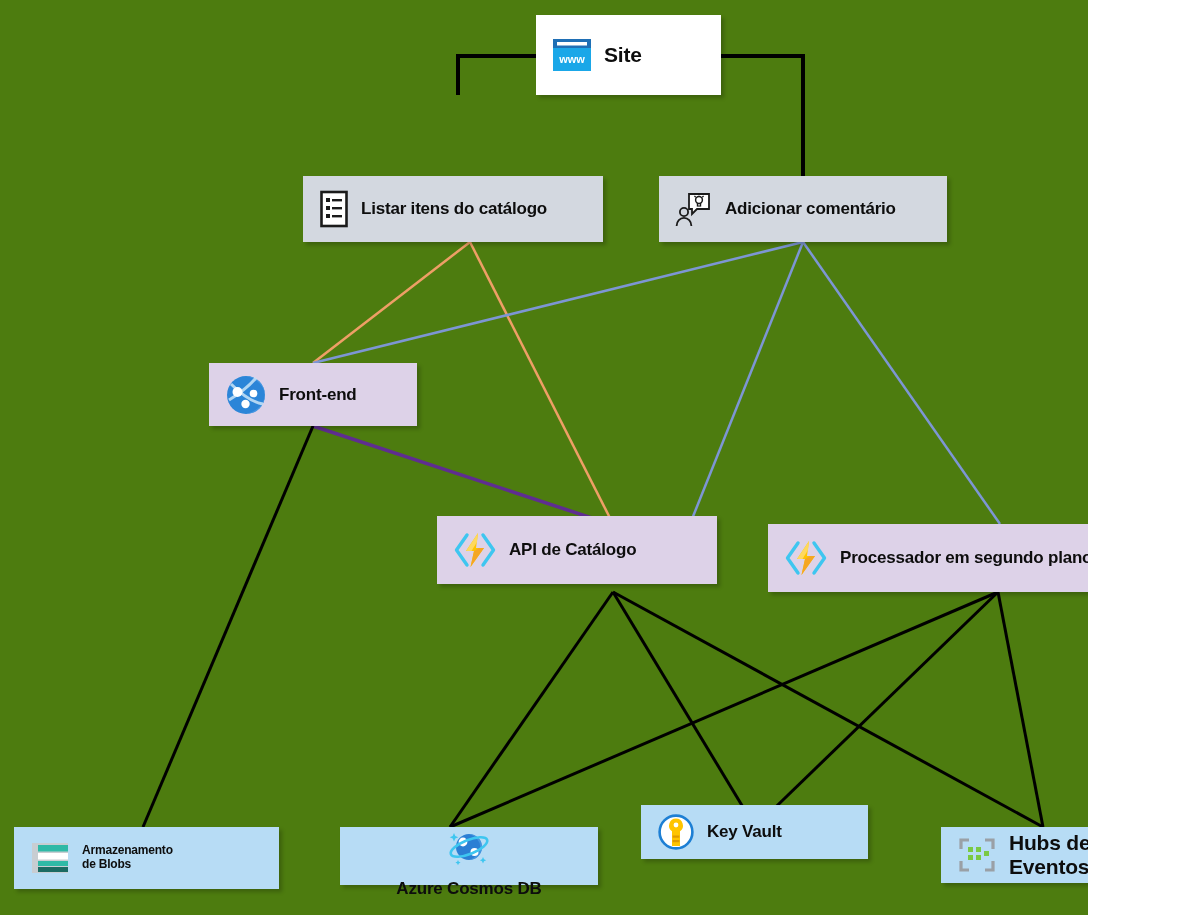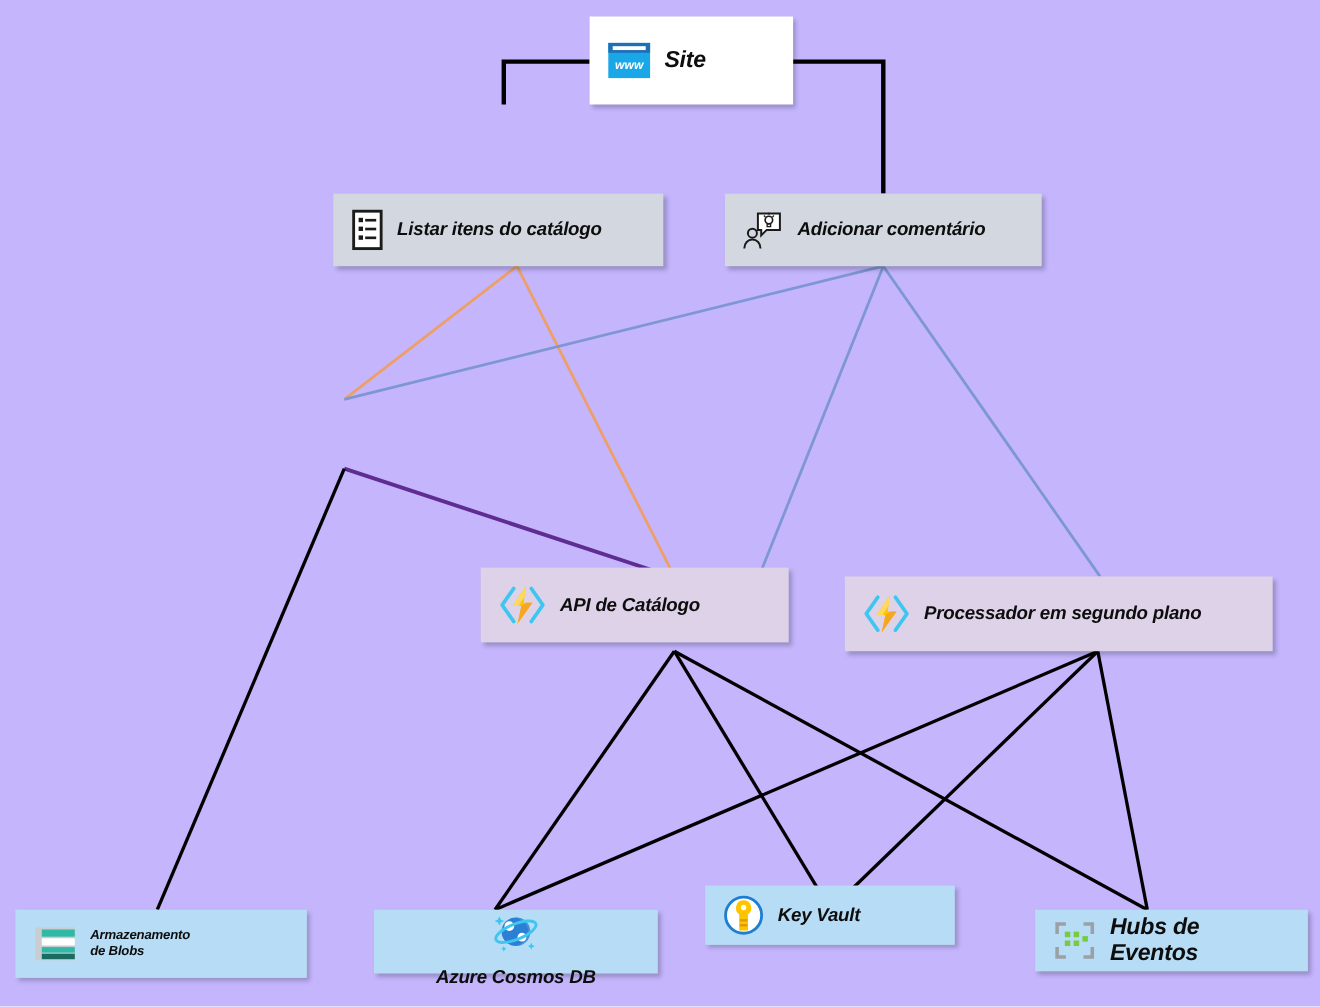--- a/index.html
+++ b/index.html
@@ -5,25 +5,24 @@
   html, body {
     margin: 0;
     padding: 0;
     background: #ffffff;
   }
   body {
     font-family: "Liberation Sans", sans-serif;
   }
   #canvas {
     position: relative;
-    width: 1200px;
+    width: 1088px;
     height: 915px;
-    background: #c4b5fd;
+    background: #4d7c0f;
     overflow: hidden;
-    font-style: italic;
   }
   #edge-layer {
     position: absolute;
     left: 0;
     top: 0;
     width: 1200px;
     height: 915px;
     pointer-events: none;
   }
   .node {
@@ -106,20 +105,32 @@
       <rect x="22.4" y="13.6" width="3.2" height="2.4" fill="none" stroke="#1b1b1b" stroke-width="1.2"></rect>
       <line x1="24" y1="3.4" x2="24" y2="5.2" stroke="#1b1b1b" stroke-width="1.2"></line>
       <line x1="19.4" y1="6" x2="20.8" y2="7.2" stroke="#1b1b1b" stroke-width="1.2"></line>
       <line x1="28.6" y1="6" x2="27.2" y2="7.2" stroke="#1b1b1b" stroke-width="1.2"></line>
       <circle cx="9" cy="22" r="4.1" fill="none" stroke="#1b1b1b" stroke-width="1.8"></circle>
       <path d="M1.6 36 c0-5 3.4-8.2 7.4-8.2 s7.4 3.2 7.4 8.2" fill="none" stroke="#1b1b1b" stroke-width="1.8"></path>
     </svg>
     <span class="node-label" style="font-size: 17px;">Adicionar comentário</span>
   </div>
 
+  <div class="node fill-purple" id="node-front-end" style="left: 209px; top: 363px; width: 208px; height: 63px;">
+    <svg class="node-icon" width="42" height="42" viewBox="0 0 42 42">
+      <circle cx="21" cy="21" r="19" fill="#2b85d8"></circle>
+      <path d="M21 2 a19 19 0 0 1 0 38 a27 20 0 0 0 0-38 z" fill="#4e9ce4" opacity="0.75"></path>
+      <path d="M6 10 C16 20 26 28 38 30" stroke="#c9e4f8" stroke-width="3" fill="none" opacity="0.85"></path>
+      <path d="M4 26 C14 20 24 12 31 4" stroke="#c9e4f8" stroke-width="3" fill="none" opacity="0.85"></path>
+      <circle cx="12.5" cy="18" r="5" fill="#ffffff"></circle>
+      <circle cx="28.5" cy="19.5" r="3.8" fill="#ffffff"></circle>
+      <circle cx="20.5" cy="30" r="4.2" fill="#ffffff"></circle>
+    </svg>
+    <span class="node-label" style="font-size: 17px;">Front-end</span>
+  </div>
 
   <div class="node fill-purple" id="node-api-catalogo" style="left: 437px; top: 516px; width: 280px; height: 68px;">
     <svg class="node-icon" width="44" height="40" viewBox="0 0 44 40">
       <path d="M14 5 L3.5 20 L14 35" fill="none" stroke="#3ec6f0" stroke-width="3.4" stroke-linecap="round" stroke-linejoin="round"></path>
       <path d="M30 5 L40.5 20 L30 35" fill="none" stroke="#3ec6f0" stroke-width="3.4" stroke-linecap="round" stroke-linejoin="round"></path>
       <path d="M25 3 L13 21 H21 L17.5 37 L31 18 H23 z" fill="#ffc400"></path>
       <path d="M25 3 L13 21 H18.5 L24 12 z" fill="#ffd95c"></path>
       <path d="M21 21 L17.5 37 L31 18 H26 z" fill="#f5a623"></path>
     </svg>
     <span class="node-label" style="font-size: 17px;">API de Catálogo</span>

